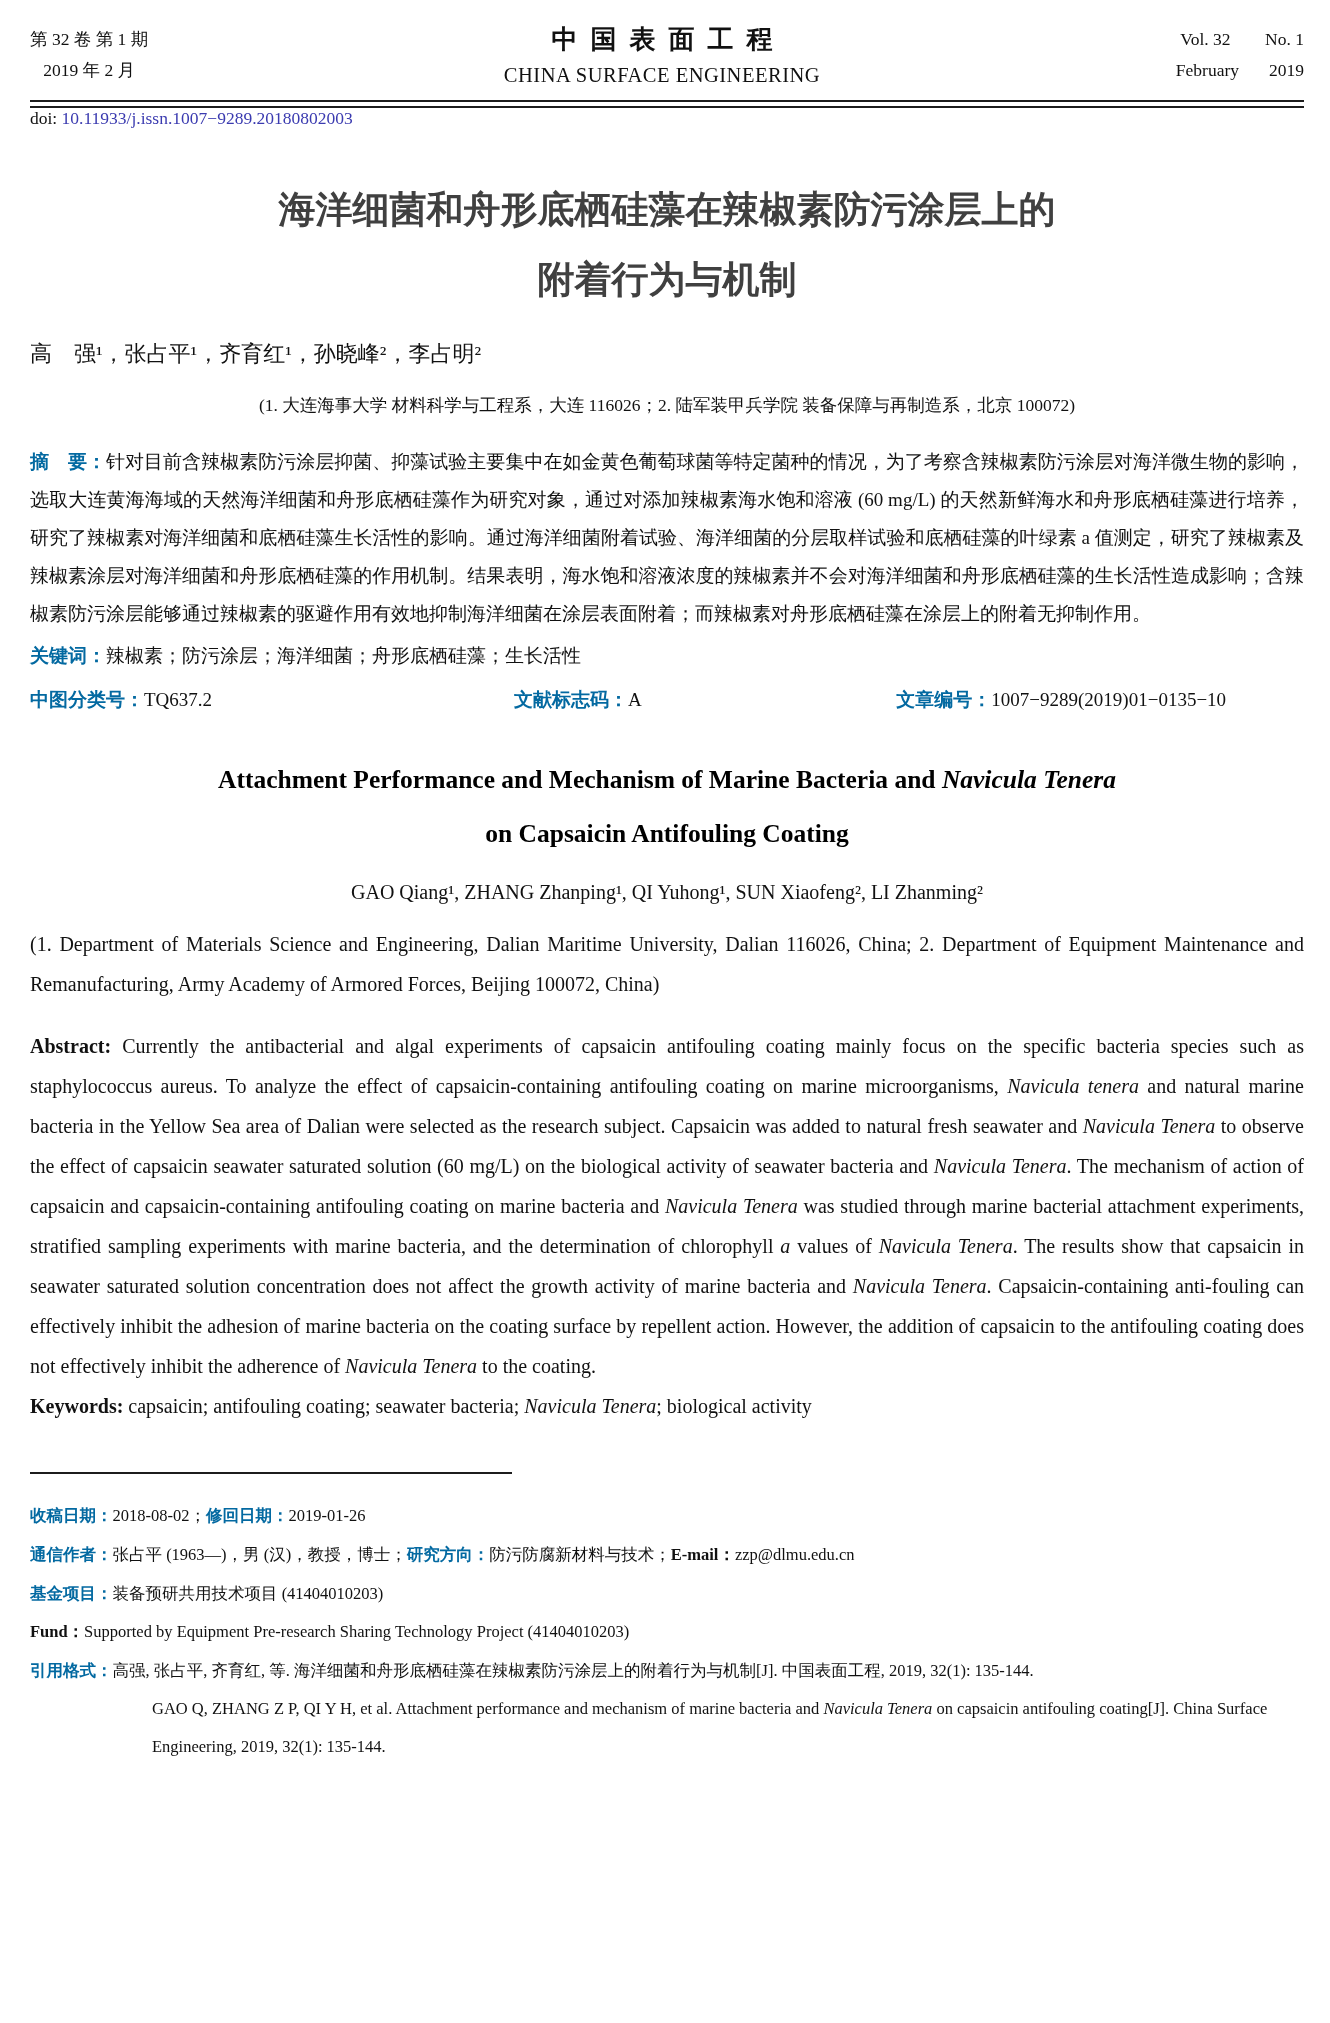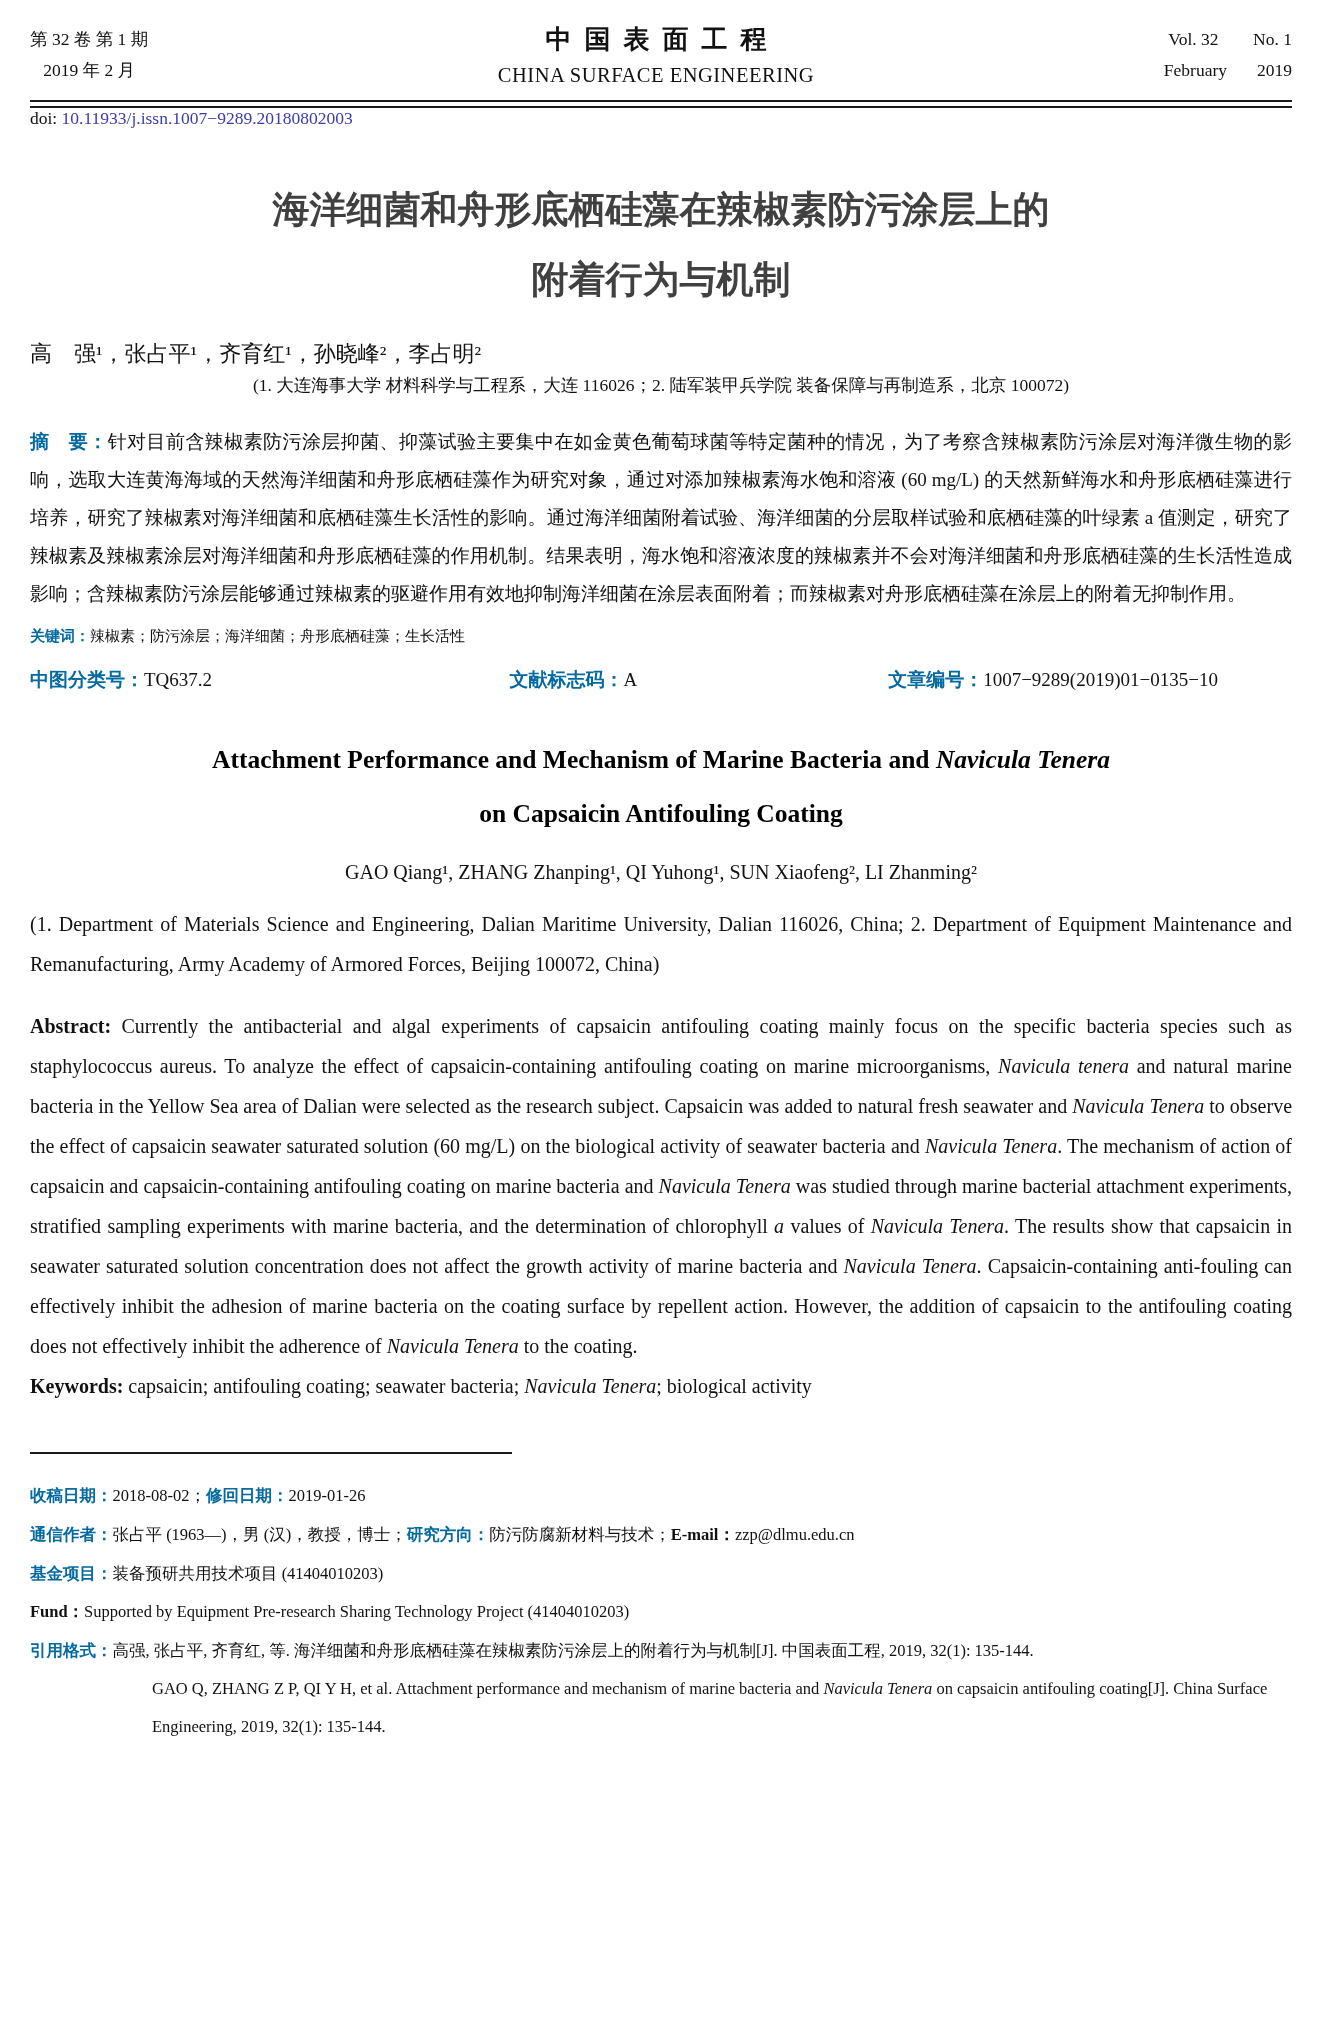--- a/index.html
+++ b/index.html
@@ -3,21 +3,21 @@
 <meta charset="utf-8">
 <style>
   html,body { margin:0; padding:0; background:#ffffff; }
   body {
     width:1330px; height:2023px;
     color:#111;
     font-family:"Liberation Serif", serif;
     -webkit-font-smoothing:antialiased;
     overflow:hidden;
   }
-  .page { padding:22px 38px 0 30px; }
+  .page { padding:22px 26px 0 30px; }
 
   
   .hdr { display:flex; justify-content:space-between; align-items:center; }
   .hdr-left { font-size:17.5px; line-height:31px; text-align:center; }
   .hdr-center { text-align:center; }
   .journal-cn {
     font-family:"Liberation Sans", sans-serif;
     font-weight:bold; font-size:26px; letter-spacing:13px;
     text-indent:13px;
   }
@@ -30,24 +30,24 @@
   .doi-line { font-size:17.5px; }
   .doi-link { color:#3b3bb0; text-decoration:none; cursor:pointer; }
 
   
   .cn-title {
     margin-top:46px; text-align:center;
     font-family:"Liberation Sans", sans-serif;
     font-weight:700; font-size:37px; line-height:70px; color:#404040;
   }
   .cn-authors { margin-top:24px; font-size:22px; }
-  .cn-affil  { margin-top:4px; text-align:center; font-size:17.5px; }
+  .cn-affil  { margin-top:24px; text-align:center; font-size:17.5px; }
   .cnlabel { font-family:"Liberation Sans", sans-serif; font-weight:bold; color:#0369a1; }
   .cn-abstract { margin-top:26px; font-size:19px; line-height:38px; text-align:justify; }
-  .cn-keywords { margin-top:4px; font-size:15px; line-height:38px; }
+  .cn-keywords { margin-top:4px; font-size:19px; line-height:38px; }
   .cn-class { margin-top:6px; font-size:19px; line-height:38px; display:flex; }
   .cn-class .c1 { width:38%; }
   .cn-class .c2 { width:30%; }
   .cn-class .c3 { width:32%; }
 
   
   .en-title {
     margin-top:34px; text-align:center;
     font-weight:bold; font-size:25.5px; line-height:54px; color:#000;
   }

